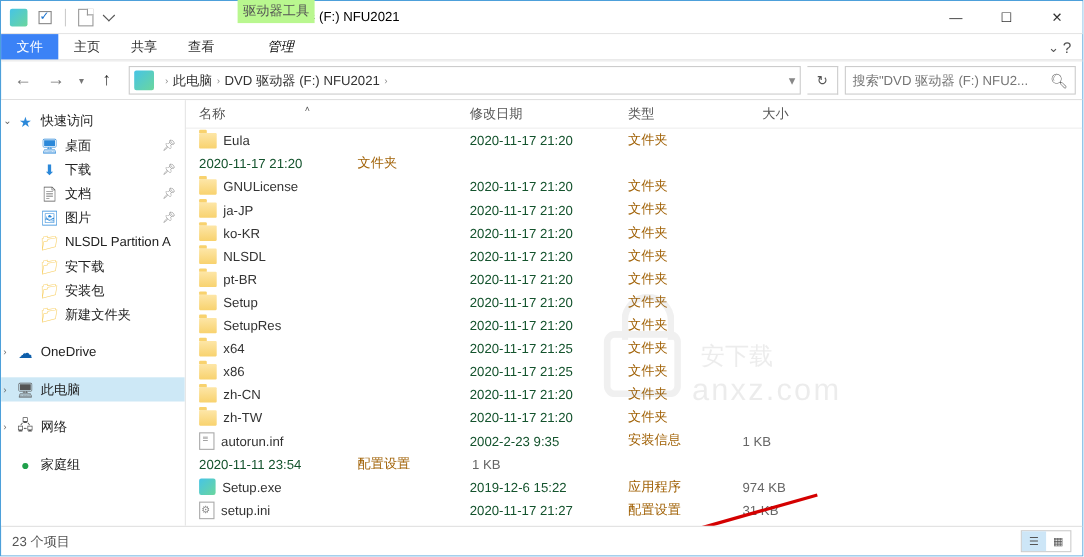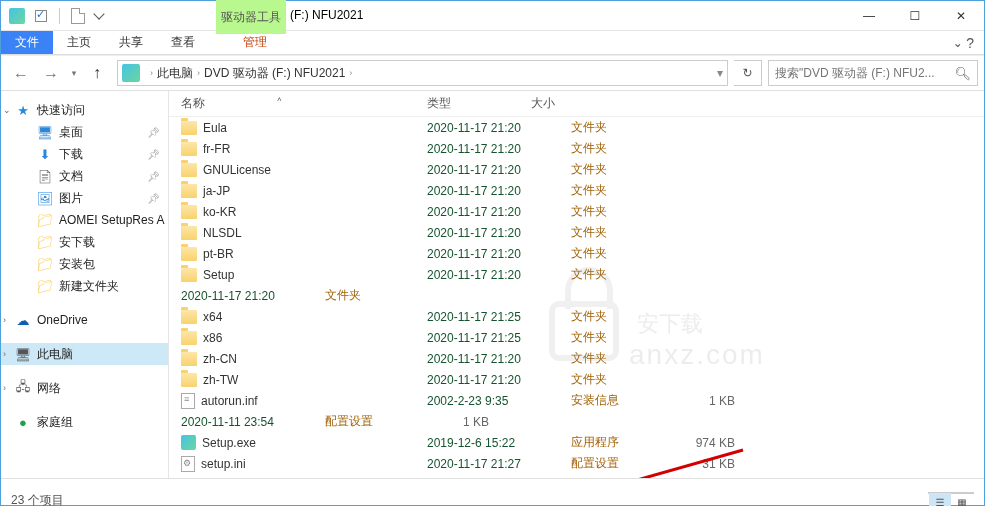--- a/index.html
+++ b/index.html
@@ -10,30 +10,30 @@
 .qat { display: flex; align-items: center; gap: 4px; padding: 0 6px; }
 .qat .ic { width: 20px; height: 20px; display: flex; align-items: center; justify-content: center; }
 .a-logo { width: 16px; height: 16px; background: linear-gradient(135deg,#46c4e6,#6bd69d); border-radius: 2px; }
 .chk { width: 12px; height: 12px; border: 1px solid #888; position: relative; }
 .chk.on::after { content: "✓"; position: absolute; top: -3px; left: 0; color: #1a73cf; font-size: 11px; }
 .doc-ic { width: 14px; height: 16px; background: #fff; border: 1px solid #999; position: relative; }
 .doc-ic::after { content: ""; position: absolute; right: -1px; top: -1px; width: 5px; height: 5px; background: #fff; border-left: 1px solid #999; border-bottom: 1px solid #999; }
 .arrow-down { width: 8px; height: 8px; border-left: 1px solid #555; border-bottom: 1px solid #555; transform: rotate(-45deg); margin-top: -3px; }
 .vbar { width: 1px; height: 16px; background: #ccc; margin: 0 4px; }
 
-.context-tab { position: absolute; top: 0; left: 216px; width: 70px; height: 34px; background: #b9f78f; display: flex; align-items: center; justify-content: center; font-size: 12px; color: #555; }
+.context-tab { position: absolute; top: 0; left: 216px; width: 70px; height: 21px; background: #b9f78f; display: flex; align-items: center; justify-content: center; font-size: 12px; color: #555; }
 .title-text { margin-left: 100px; flex: 1; color: #000; font-size: 12px; padding-left: 10px; }
 .win-controls { display: flex; }
 .win-btn { width: 46px; height: 30px; display: flex; align-items: center; justify-content: center; color: #333; }
 .win-ic { font-size: 12px; }
 
 .ribbon-tabs { height: 24px; display: flex; align-items: stretch; border-bottom: 1px solid #ddd; }
 .tab { padding: 0 14px; display: flex; align-items: center; font-size: 12px; color: #333; }
 .tab.file { background: #3b82f6; color: #fff; }
-.tab.ctx { color: #c2410c; margin-left: 20px; }
+.tab.ctx { color: #000000; margin-left: 20px; font-style: italic; }
 .ribbon-collapse { margin-left: auto; padding: 0 10px; display: flex; align-items: center; color: #555; }
 
 .nav-row { height: 36px; display: flex; align-items: center; border-top: 1px solid #eee; border-bottom: 1px solid #e0e0e0; padding: 0 6px; gap: 2px; }
 .nav-btn { width: 28px; height: 28px; display: flex; align-items: center; justify-content: center; color: #777; font-size: 16px; }
 .nav-btn.enabled { color: #333; }
 .breadcrumb { flex: 1; height: 26px; border: 1px solid #ccc; display: flex; align-items: center; padding: 0 4px; margin: 0 4px; background: #fff; }
 .bc-ic { width: 18px; height: 18px; background: linear-gradient(135deg,#46c4e6,#6bd69d); border-radius: 2px; margin-right: 6px; }
 .bc-seg { display: flex; align-items: center; gap: 4px; }
 .bc-sep { color: #888; font-size: 9px; margin: 0 4px; }
 .bc-refresh { width: 28px; height: 26px; border: 1px solid #ccc; border-left: none; display: flex; align-items: center; justify-content: center; color: #555; margin-right: 4px; }
@@ -50,37 +50,37 @@
 .sb-item .pin { margin-left: auto; margin-right: 8px; color: #888; font-size: 10px; }
 .sb-ic { width: 16px; height: 16px; display: flex; align-items: center; justify-content: center; font-size: 13px; }
 .sb-gap { height: 12px; }
 .ic-quick { color: #2b88d9; } .ic-desktop { color: #2b88d9; } .ic-dl { color: #2b88d9; }
 .ic-docs { color: #555; } .ic-pics { color: #2b88d9; } .ic-folder { color: #f8d26e; }
 .ic-od { color: #0f5fab; } .ic-pc { color: #555; } .ic-net { color: #555; } .ic-home { color: #1fa04b; }
 
 .content { flex: 1; display: flex; flex-direction: column; position: relative; }
 .col-head { height: 26px; display: flex; align-items: center; border-bottom: 1px solid #eee; color: #555; font-size: 12px; padding-left: 12px; }
 .ch-name { width: 246px; display: flex; align-items: flex-start; gap: 22px; }
-.ch-date { width: 144px; } .ch-type { width: 104px; } .ch-size { width: 80px; text-align: left; padding-right: 20px; }
+.ch-date { width: 144px; } .ch-type { width: 104px; } .ch-size { width: 80px; text-align: center; padding-right: 20px; }
 .sort-glyph { font-size: 8px; color: #555; margin-left: 50px; }
 
 .file-list { flex: 1; overflow: auto; }
 .row { height: 21px; display: flex; align-items: center; padding-left: 12px; font-size: 12px; }
 .c-name { width: 246px; display: flex; align-items: center; gap: 6px; }
 .c-date { width: 144px; color: #14532d; } .c-type { width: 104px; color: #a16207; }
-.c-size { width: 80px; text-align: right; color: #666; padding-right: 20px; }
+.c-size { width: 80px; color: #666; padding-right: 20px; }
 .f-ic { width: 16px; height: 14px; background: linear-gradient(#fde6a7,#f8d26e); border-radius: 1px; position: relative; }
 .f-ic::before { content: ""; position: absolute; top: -3px; left: 0; width: 7px; height: 3px; background: #f8d26e; border-radius: 1px 1px 0 0; }
 .ini-ic { width: 14px; height: 16px; background: #fff; border: 1px solid #aaa; position: relative; }
 .ini-ic::before { content: "⚙"; position: absolute; top: 1px; left: 1px; font-size: 9px; color: #888; }
 .exe-ic { width: 15px; height: 15px; background: linear-gradient(135deg,#46c4e6,#6bd69d); border-radius: 2px; }
 .inf-ic { width: 14px; height: 16px; background: #fff; border: 1px solid #aaa; }
 .inf-ic::before { content: "≡"; position: absolute; font-size: 9px; color: #888; margin-left: 2px; }
 
-.status { height: 24px; border-top: 1px solid #e0e0e0; display: flex; padding: 13px 10px; font-size: 12px; color: #555; }
+.status { height: 24px; border-top: 1px solid #e0e0e0; display: flex; align-items: center; padding: 13px 10px; font-size: 12px; color: #555; }
 .status .spacer { flex: 1; }
 .view-toggle { display: flex; gap: 0; border: 1px solid #ccc; }
 .vt-btn { width: 22px; height: 18px; display: flex; align-items: center; justify-content: center; font-size: 10px; }
 .vt-btn.active { background: #cde6f7; }
 
 .arrow-annot { position: absolute; top: 354px; left: 284px; pointer-events: none; }
 .arrow-line { stroke: #d40000; stroke-width: 3; fill: none; }
 .arrow-head { fill: #d40000; }
 .wm { position: absolute; top: 210px; left: 380px; opacity: 0.12; pointer-events: none; }
 .wm-lock { width: 70px; height: 60px; border: 6px solid #888; border-radius: 10px; position: relative; }
@@ -177,21 +177,21 @@
           <span>文档</span>
           <span class="pin">📌︎</span>
         </div>
       <div class="sb-item child">
           <span class="sb-ic ic-pics">🖼︎</span>
           <span>图片</span>
           <span class="pin">📌︎</span>
         </div>
       <div class="sb-item child">
           <span class="sb-ic ic-folder">📁︎</span>
-          <span>AOMEI SetupRes A</span>
+          <span>NLSDL Partition A</span>
         </div>
       <div class="sb-item child">
           <span class="sb-ic ic-folder">📁︎</span>
           <span>安下载</span>
         </div>
       <div class="sb-item child">
           <span class="sb-ic ic-folder">📁︎</span>
           <span>安装包</span>
         </div>
       <div class="sb-item child">
@@ -222,38 +222,35 @@
           <span>家庭组</span>
         </div>
     </div>
 
     <div class="content">
       <div class="col-head">
         <div class="ch-name">
             <span>名称</span>
             <span class="sort-glyph">˄</span>
           </div>
+        <div class="ch-date">修改日期</div>
         <div class="ch-type">类型</div>
         <div class="ch-size">大小</div>
       </div>
       <div class="file-list" id="file-list">
           <div class="row">
             <div class="c-name">
               <div class="f-ic"></div>
               <span>Eula</span>
             </div>
             <div class="c-date">2020-11-17 21:20</div>
             <div class="c-type">文件夹</div>
             <div class="c-size"></div>
           </div>
           <div class="row">
-            <div class="c-name">
-              <div class="f-ic"></div>
-              <span>fr-FR</span>
-            </div>
             <div class="c-date">2020-11-17 21:20</div>
             <div class="c-type">文件夹</div>
             <div class="c-size"></div>
           </div>
           <div class="row">
             <div class="c-name">
               <div class="f-ic"></div>
               <span>GNULicense</span>
             </div>
             <div class="c-date">2020-11-17 21:20</div>
@@ -299,20 +296,24 @@
           <div class="row">
             <div class="c-name">
               <div class="f-ic"></div>
               <span>Setup</span>
             </div>
             <div class="c-date">2020-11-17 21:20</div>
             <div class="c-type">文件夹</div>
             <div class="c-size"></div>
           </div>
           <div class="row">
+            <div class="c-name">
+              <div class="f-ic"></div>
+              <span>SetupRes</span>
+            </div>
             <div class="c-date">2020-11-17 21:20</div>
             <div class="c-type">文件夹</div>
             <div class="c-size"></div>
           </div>
           <div class="row">
             <div class="c-name">
               <div class="f-ic"></div>
               <span>x64</span>
             </div>
             <div class="c-date">2020-11-17 21:25</div>

